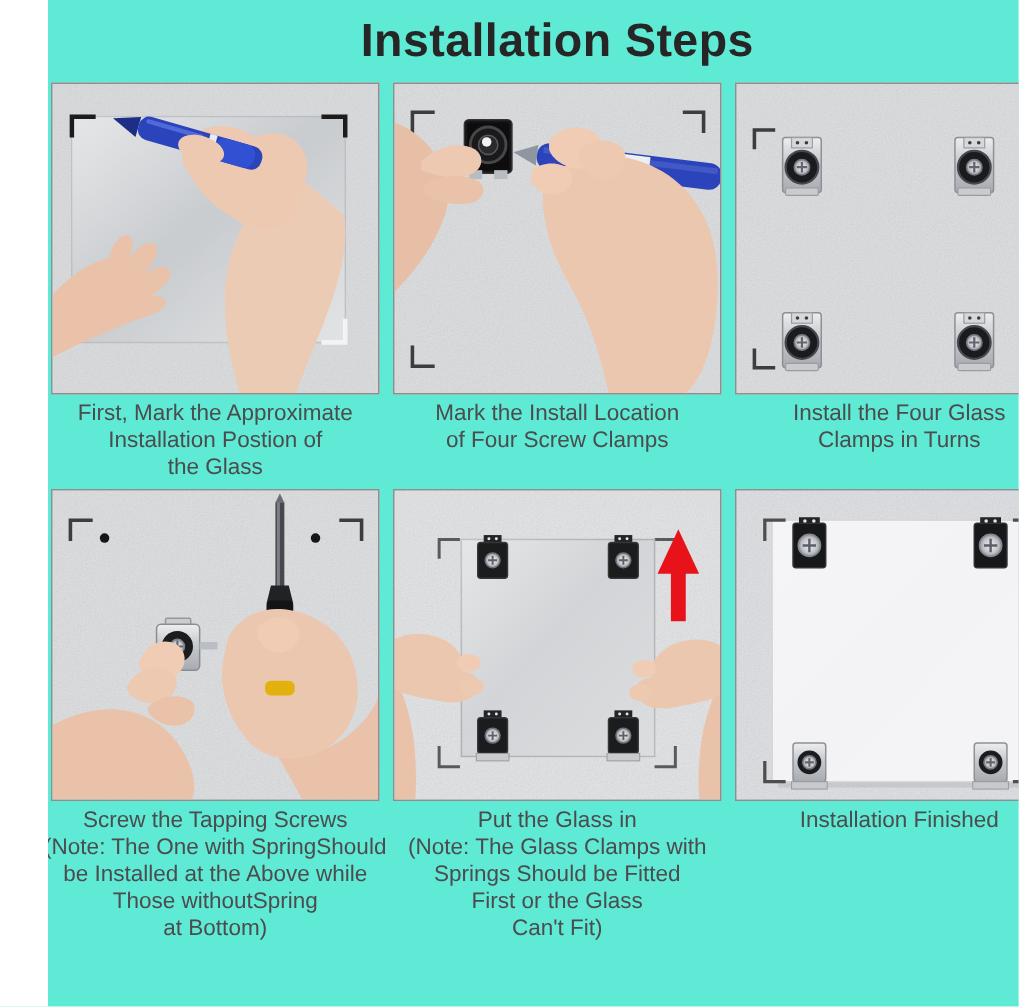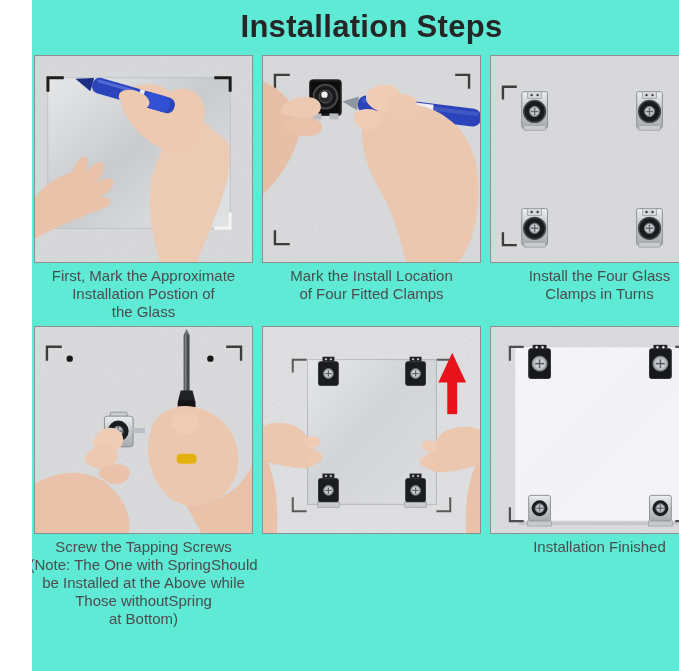--- a/index.html
+++ b/index.html
@@ -126,21 +126,21 @@
           </g>
           <g>
             <path d="M100,70 C110,52 134,44 158,50 C184,56 204,74 212,98 C219,118 219,146 214,170 C210,190 202,204 196,208 L144,208 C138,178 128,152 116,132 C106,114 98,90 100,70 Z" fill="#ecc7af"></path>
             <path d="M104,38 C112,28 128,26 136,34 C142,40 140,52 130,56 C120,60 106,52 104,44 Z" fill="#f0ccb5"></path>
             <path d="M124,44 C134,36 148,36 154,44 C158,52 154,62 144,64 C134,66 124,56 124,48 Z" fill="#eec9b2"></path>
             <path d="M92,58 C100,52 112,52 118,58 C122,64 118,72 110,74 C100,76 90,68 92,62 Z" fill="#f0ccb5"></path>
           </g>
         </svg>
       </div>
       <figcaption class="caption">Mark the Install Location
-of Four Fitted Clamps</figcaption>
+of Four Screw Clamps</figcaption>
     </figure>
 
     <figure class="step">
       <div class="photo">
         <svg viewBox="0 0 219 208">
           <defs>
             <g id="clampA">
               <rect x="-13" y="-16" width="26" height="37" rx="2" fill="url(#silver)" stroke="#8d9095"></rect>
               <rect x="-7" y="-16" width="14" height="7" fill="#d6d8db" stroke="#9a9da1" stroke-width="0.8"></rect>
               <circle cx="-3" cy="-12.5" r="1.2" fill="#3a3b3e"></circle>
@@ -262,20 +262,25 @@
             <ellipse cx="52" cy="132" rx="8" ry="6" fill="#eec9b2"></ellipse>
           </g>
           <g>
             <path d="M219,130 C209,148 203,174 205,208 L219,208 Z" fill="#e9c2a9"></path>
             <path d="M219,104 C207,98 193,100 183,106 C175,112 171,118 173,126 C165,126 161,132 163,138 C167,146 177,148 187,146 C199,144 211,142 219,138 Z" fill="#ecc7af"></path>
             <ellipse cx="168" cy="120" rx="8" ry="6" fill="#f0ccb5"></ellipse>
             <ellipse cx="166" cy="136" rx="8" ry="6" fill="#eec9b2"></ellipse>
           </g>
         </svg>
       </div>
+      <figcaption class="caption">Put the Glass in
+(Note: The Glass Clamps with
+Springs Should be Fitted
+First or the Glass
+Can't Fit)</figcaption>
     </figure>
 
     <figure class="step">
       <div class="photo">
         <svg viewBox="0 0 219 208">
           <rect width="219" height="208" fill="#dcdde0"></rect>
           <rect width="219" height="208" filter="url(#stucco)" opacity="0.5"></rect>
           <rect x="28" y="26" width="170" height="174" fill="#b9babe" opacity="0.55"></rect>
           <g>
             <rect x="24" y="20" width="172" height="176" fill="#f3f3f6" stroke="#d6d6da"></rect>

